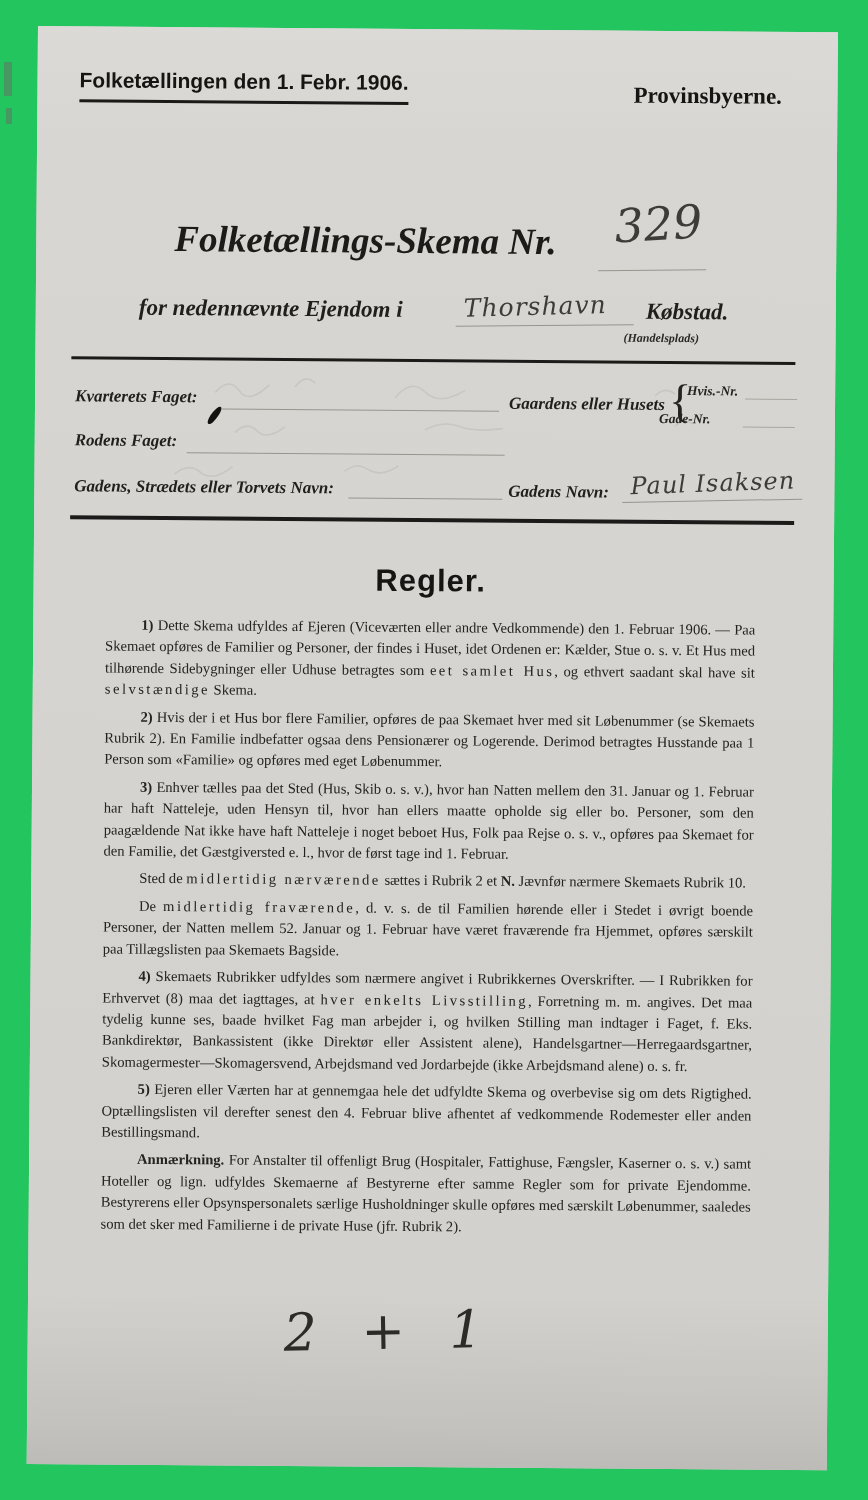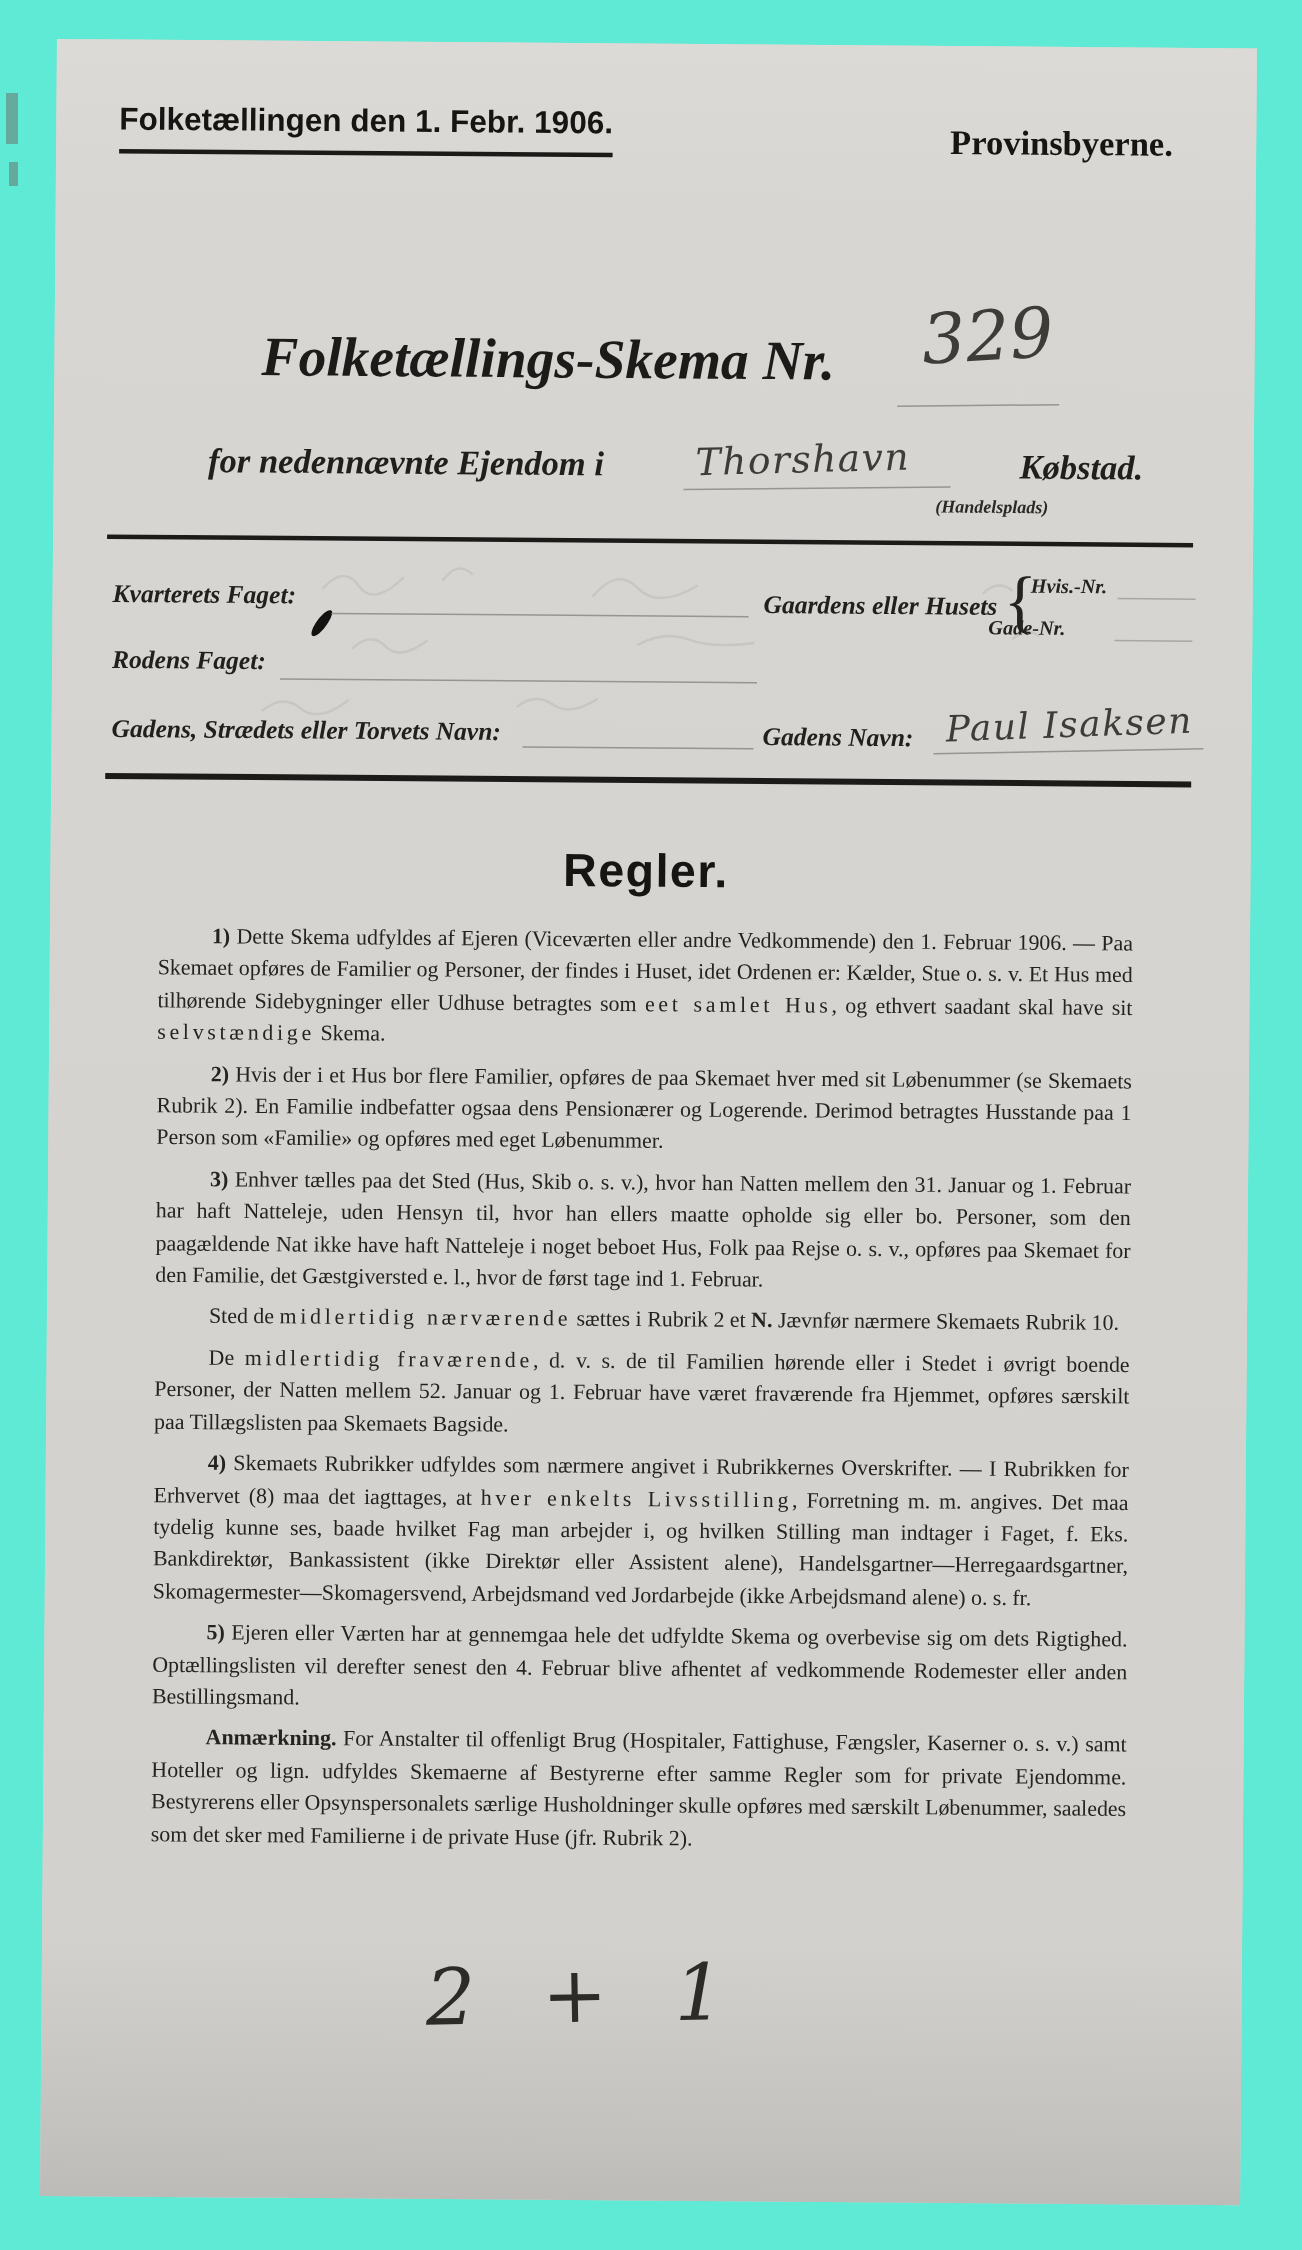--- a/index.html
+++ b/index.html
@@ -1,16 +1,16 @@
 <!DOCTYPE html>
 <html><head>
 <meta charset="utf-8">
 <style>
   html,body{margin:0;padding:0;background:#040404;width:868px;height:1500px;overflow:hidden;}
-  #stage{position:relative;width:868px;height:1500px;background:#5eead4;font-family:"Liberation Serif",serif;}
+  #stage{position:relative;width:868px;height:1500px;background:#22c55e;font-family:"Liberation Serif",serif;}
   .paper{
     position:absolute;left:38px;top:26px;width:800px;height:1438px;
     background:
       linear-gradient(180deg, #dbdad6 0%, #d7d6d2 8%, #d4d3cf 55%, #d2d1cd 88%, #c3c2be 97%, #bcbbb7 100%),
       #d5d4d0;
     transform:rotate(0.45deg);transform-origin:0 0;
     color:#21201d;
   }
   .abs{position:absolute;}
   .header-left{font-family:"Liberation Sans",sans-serif;font-weight:700;font-size:21px;color:#161513;
@@ -49,21 +49,21 @@
     <div class="abs header-left" style="left:42px;top:42px;">Folketællingen den 1. Febr. 1906.</div>
     <div class="abs header-right" style="left:596px;top:52px;">Provinsbyerne.</div>
 
     <div class="abs doc-title" style="left:138px;top:190px;">Folketællings-Skema Nr.</div>
     <div class="abs hw hw-number" style="left:578px;top:166px;">329</div>
     <div class="fill-line" style="left:562px;top:238px;width:108px;transform:rotate(-1deg);"></div>
 
     <div class="abs subtitle" style="left:103px;top:268px;">for nedennævnte Ejendom i</div>
     <div class="abs hw hw-place" style="left:428px;top:262px;">Thorshavn</div>
     <div class="fill-line" style="left:420px;top:294px;width:178px;transform:rotate(-1deg);"></div>
-    <div class="abs subtitle" style="left:610px;top:268px;margin-left:34px;">Købstad.</div>
+    <div class="abs subtitle" style="left:610px;top:268px;">Købstad.</div>
     <div class="abs subnote" style="left:588px;top:300px;">(Handelsplads)</div>
 
     <div class="rule-hr" style="left:36px;top:330px;width:724px;height:3px;"></div>
 
     <svg class="ghost" style="left:60px;top:335px;" width="660" height="150" viewBox="0 0 660 150">
       <g fill="none" stroke="#a2a199" stroke-width="1.6" opacity="0.55">
         <path d="M120 30 q14 -16 24 -2 t30 -6 M200 24 q10 -14 20 -4 M300 34 q16 -20 30 -6 t40 -2"></path>
         <path d="M140 70 q12 -12 22 -2 t28 -4 M330 66 q18 -10 34 -4 t44 2"></path>
         <path d="M80 112 q14 -12 26 -2 t32 -6 M250 108 q12 -10 24 -2 t30 -4"></path>
         <path d="M560 30 q10 -10 20 -2 M580 60 q10 -8 18 -2"></path>

